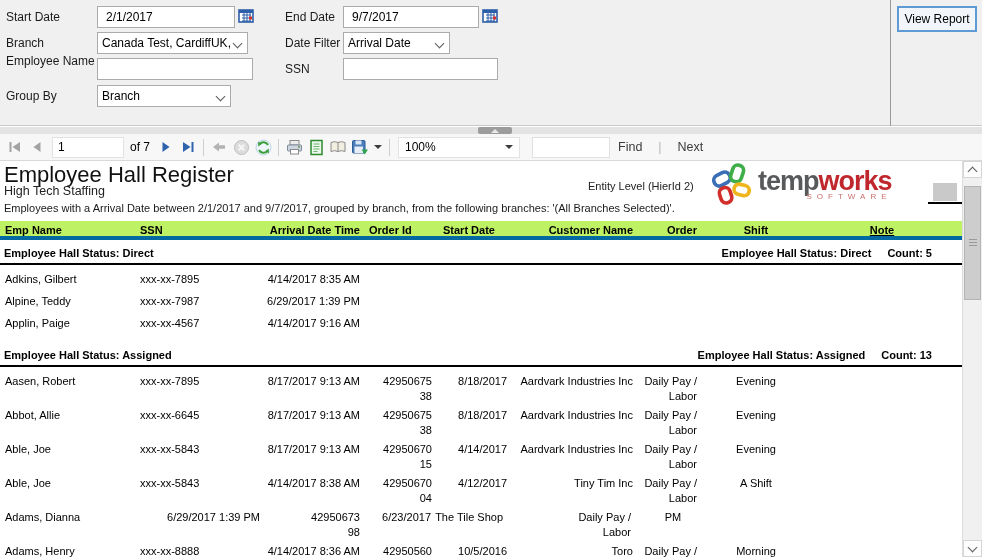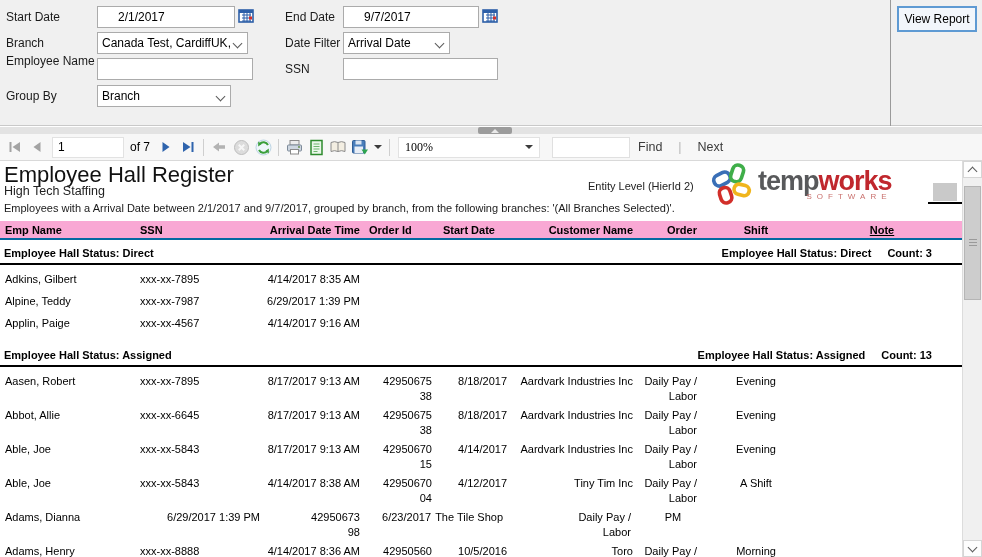--- a/index.html
+++ b/index.html
@@ -5,21 +5,21 @@
   * { margin:0; padding:0; box-sizing:border-box; }
   html,body { width:982px; height:557px; overflow:hidden; background:#fff;
     font-family:"Liberation Sans", sans-serif; color:#000; }
   .stage { position:relative; width:982px; height:557px; }
 
   
   .params { position:absolute; left:0; top:0; width:982px; height:126px;
     background:#f0f0f0; border-bottom:1px solid #c9c9c9; }
   .p-label { position:absolute; font-size:12px; color:#1a1a1a; }
   .p-input { position:absolute; height:22px; border:1px solid #ababab; background:#fff;
-    font-size:12px; padding:0 20px; font-family:"Liberation Sans", sans-serif; color:#000; }
+    font-size:12px; padding:0 8px; font-family:"Liberation Sans", sans-serif; color:#000; }
   .p-combo { position:absolute; height:22px; border:1px solid #ababab; background:#fff;
     font-size:12px; display:flex; align-items:center; padding:0 4px; cursor:default; }
   .p-combo .cv { flex:1; white-space:nowrap; overflow:hidden; }
   .chev { width:9px; height:9px; position:relative; flex:0 0 9px; margin-left:2px; }
   .chev::before { content:""; position:absolute; left:0; top:1px; width:6px; height:6px;
     border-right:1.5px solid #5a5a5a; border-bottom:1.5px solid #5a5a5a; transform:rotate(45deg); }
   .cal-btn { position:absolute; width:18px; height:18px; background:transparent; border:none; cursor:pointer; }
   .vdiv { position:absolute; left:890px; top:0; width:1px; height:126px; background:#9a9a9a; }
   .view-report { position:absolute; left:897px; top:6px; width:80px; height:26px;
     background:#f2f6fb; border:2px solid #5e9ad3; font-size:12px; color:#000;
@@ -34,22 +34,22 @@
 
   
   .toolbar { position:absolute; left:0; top:134px; width:982px; height:27px; background:#f7f7f7;
     border-bottom:1px solid #d9d9d9; display:flex; align-items:center; padding-left:4px; font-size:12px; }
   .tbi { width:22px; height:22px; display:flex; align-items:center; justify-content:center; cursor:pointer; flex:0 0 auto; }
   .tbi.disabled { cursor:default; }
   .tb-sep { width:1px; height:17px; background:#cfcfcf; margin:0 4px; flex:0 0 1px; }
   .page-input { width:72px; height:21px; border:1px solid #e2e2e2; background:#fff;
     font-size:12px; padding:0 5px; margin:0 4px; font-family:"Liberation Sans", sans-serif; }
   .of-label { margin:0 5px 0 2px; color:#000000; white-space:nowrap; }
-  .zoom-combo { width:142px; height:21px; background:#fff; border:1px solid #e2e2e2;
-    display:flex; align-items:center; padding:0 6px; margin-left:4px; cursor:default;font-family:Liberation Serif, serif; }
+  .zoom-combo { width:122px; height:21px; background:#fff; border:1px solid #e2e2e2;
+    display:flex; align-items:center; padding:0 6px; margin-left:4px; cursor:default; }
   .zoom-combo .cv { flex:1; }
   .caret-down { width:0; height:0; border-left:4px solid transparent; border-right:4px solid transparent;
     border-top:4px solid #3c3c3c; }
   .search-input { width:78px; height:21px; border:1px solid #e0e0e0; background:#fff;
     margin-left:12px; font-size:12px; padding:0 4px; font-family:"Liberation Sans", sans-serif; }
   .tb-link { color:#3b3b3b; margin:0 8px; cursor:pointer; white-space:nowrap; font-size:12.5px; }
   .tb-link-sep { color:#b9b9b9; }
   .save-caret { display:flex; align-items:center; cursor:pointer; padding:0 3px; }
 
   
@@ -61,21 +61,21 @@
   .logo { position:absolute; left:708px; top:1px; width:218px; height:44px; display:flex; align-items:center; }
   .logo-word { font-size:27px; font-weight:bold; letter-spacing:-1px; line-height:26px; }
   .logo-temp { color:#58595b; }
   .logo-works { color:#c0272d; }
   .logo-sw { font-size:8px; letter-spacing:5px; color:#c9706d; text-align:right; margin-top:-2px; }
   .gray-box { position:absolute; left:933px; top:22px; width:24px; height:18px; background:#c9c9c9; }
   .black-line { position:absolute; left:928px; top:41px; width:34px; height:2px; background:#000; }
 
   .tbl { position:absolute; left:0; top:60px; width:962px; }
   .tr { display:grid; grid-template-columns:140px 122px 100px 72px 76px 130px 66px 100px 152px; font-size:11px; }
-  .th-row { background:#f9a8d4; border-bottom:2px solid #0369a1; font-weight:bold; height:19px; line-height:18px; }
+  .th-row { background:#bef264; border-bottom:4px solid #0369a1; font-weight:bold; height:19px; line-height:18px; }
   .td, .th { overflow:hidden; }
   .c-emp { text-align:left; padding-left:5px; }
   .c-ssn { text-align:left; }
   .c-arrival { text-align:right; padding-right:2px; }
   .c-orderid { text-align:right; padding-right:2px; }
   .c-start { text-align:right; padding-right:3px; }
   .c-customer { text-align:right; padding-right:7px; }
   .c-ordertype { text-align:right; padding-right:9px; }
   .c-shift { text-align:center; }
   .c-note { text-align:left; padding-left:50px;text-decoration:underline; }
@@ -289,21 +289,21 @@
         <div class="th c-customer">Customer Name</div>
         <div class="th c-ordertype">Order Type</div>
         <div class="th c-shift">Shift</div>
         <div class="th c-note">Note</div>
       </div>
 
       <div class="grp-head">
         <span>Employee Hall Status: Direct</span>
         <span class="grp-head-right">
           <span>Employee Hall Status: Direct</span>
-          <span>Count: 3</span>
+          <span>Count: 5</span>
         </span>
       </div>
       <div class="rows-block">
         <div class="tr body-row">
           <div class="td c-emp">Adkins, Gilbert</div>
           <div class="td c-ssn">xxx-xx-7895</div>
           <div class="td c-arrival">4/14/2017 8:35 AM</div>
           <div class="td c-orderid"></div>
             <div class="td c-start"></div>
             <div class="td c-customer"></div>

